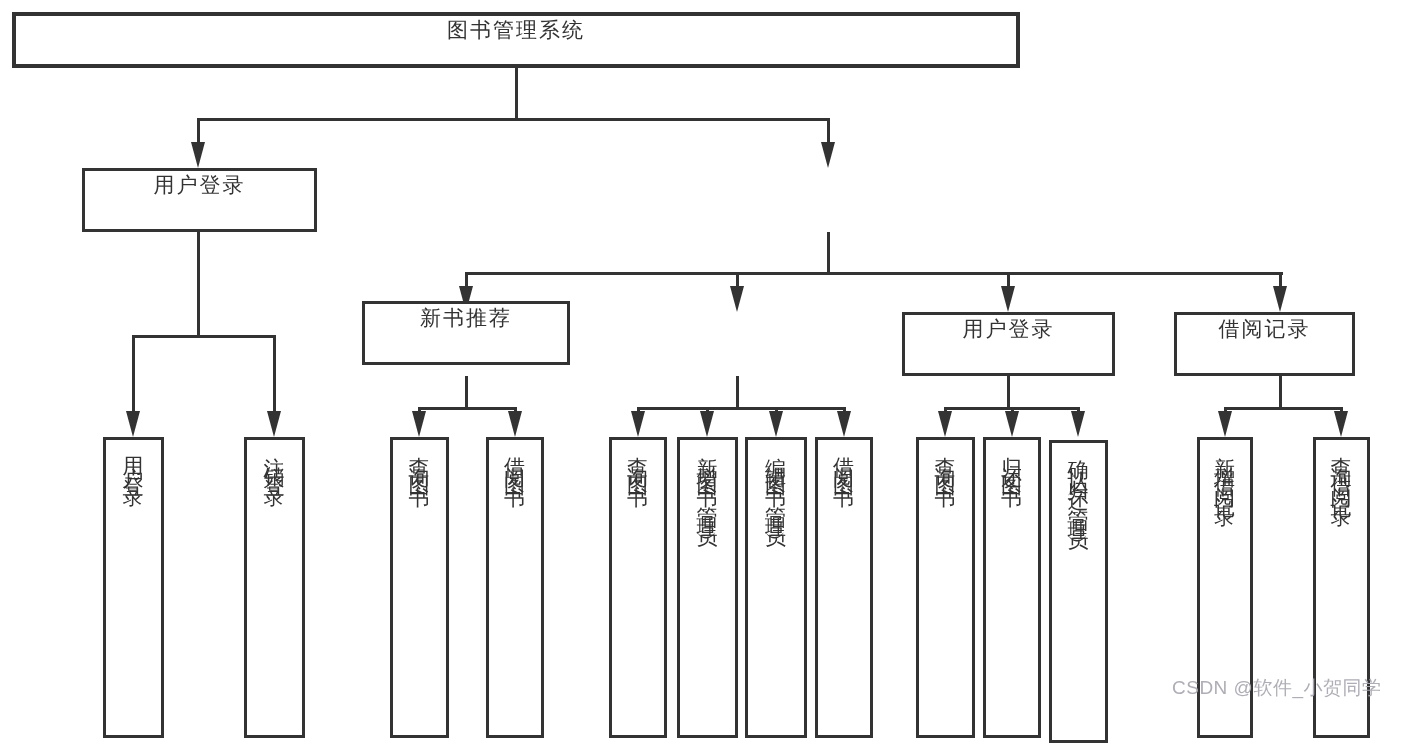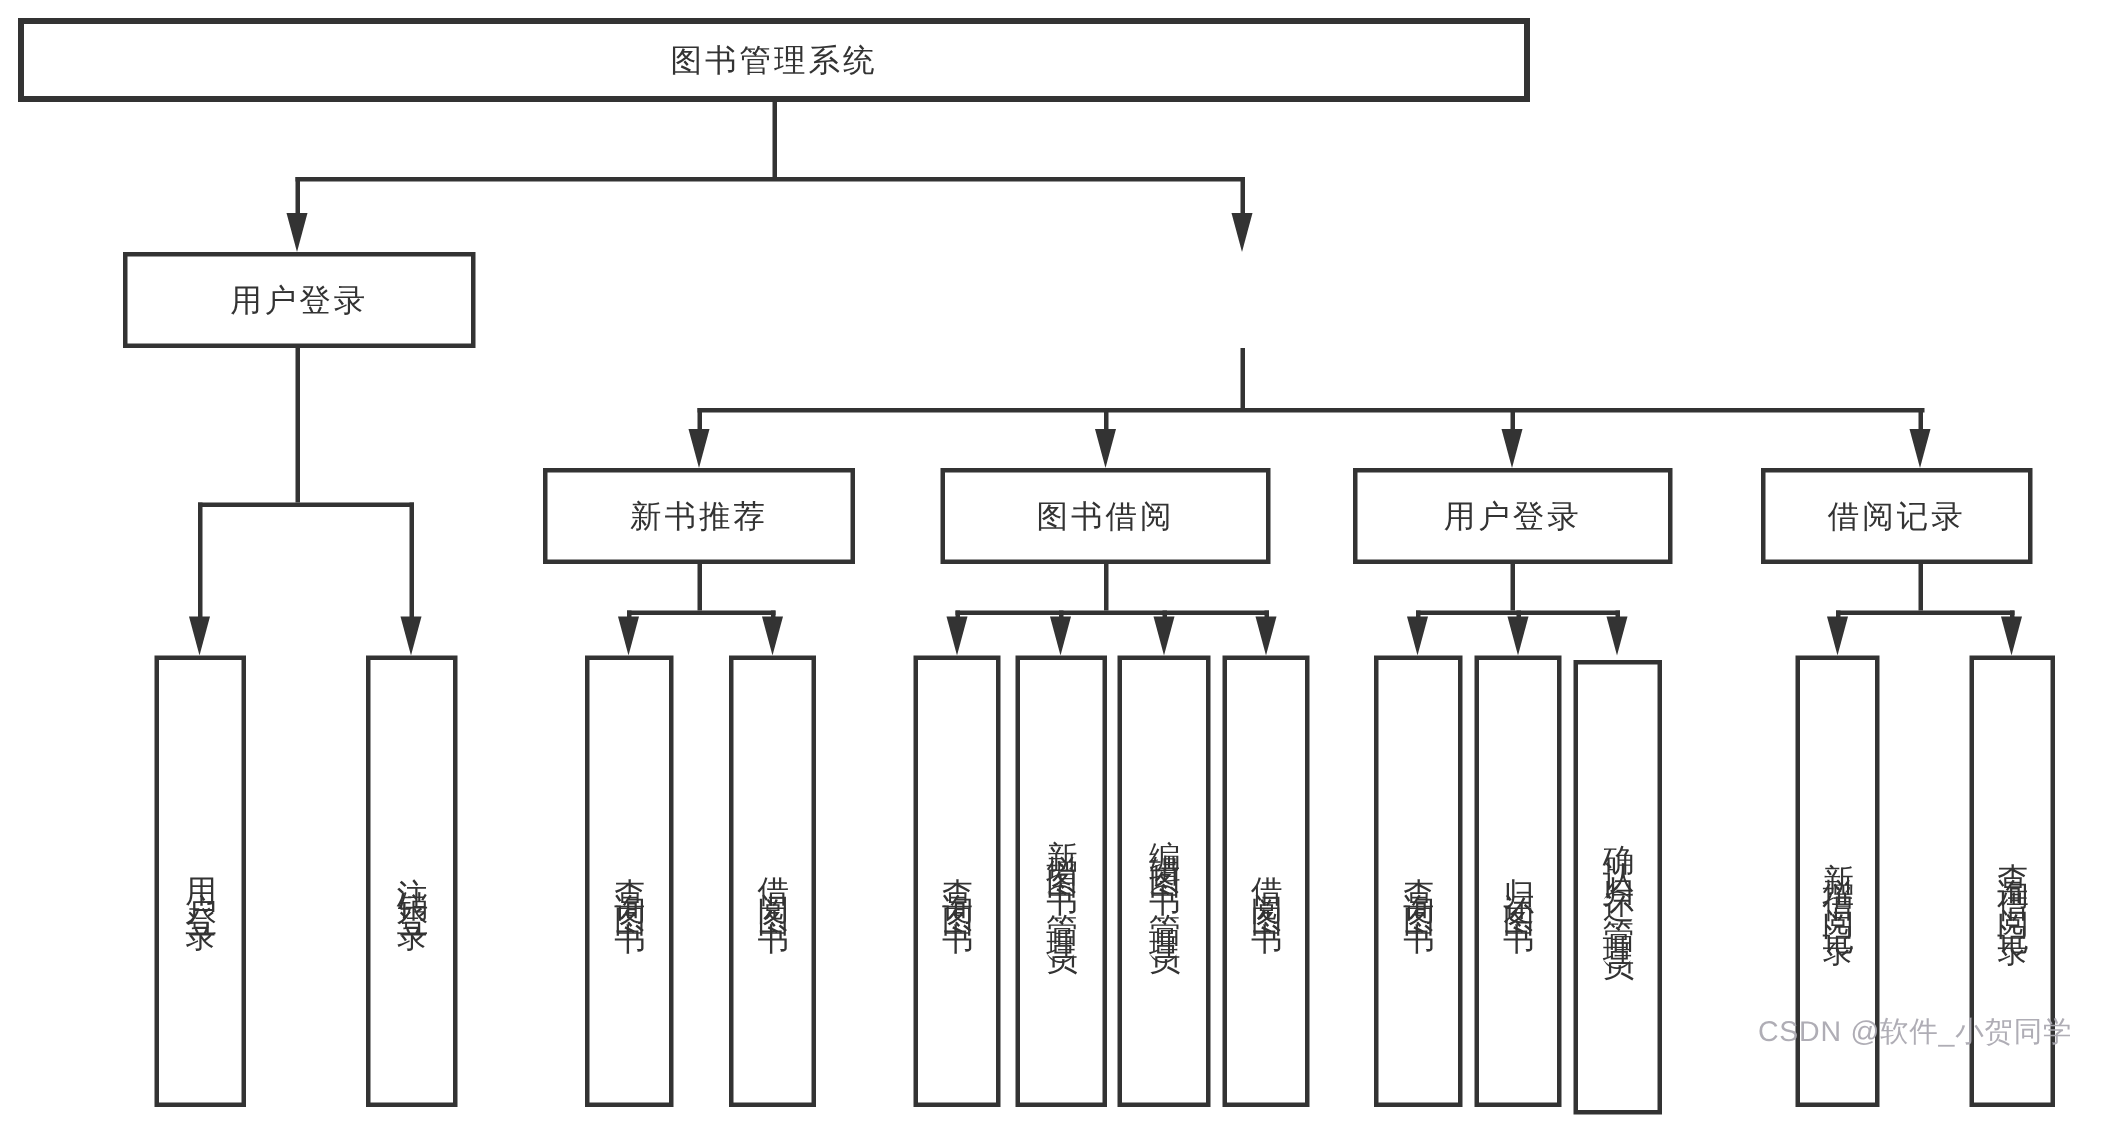--- a/index.html
+++ b/index.html
@@ -2,21 +2,21 @@
 <html><head>
 <meta charset="utf-8">
 <style>
   html,body{margin:0;padding:0;background:#ffffff;}
   .canvas{
     position:relative;width:1405px;height:747px;background:#ffffff;overflow:hidden;
     font-family:"Liberation Sans","DejaVu Sans",sans-serif;color:#333333;
   }
   .node{
     position:absolute;box-sizing:border-box;border:3px solid #333333;background:#ffffff;
-    display:flex;align-items:center;justify-content:center;
+    display:flex;justify-content:center;
     font-size:21px;letter-spacing:2px;color:#333333;
   }
   .node.root{border-width:4px;font-size:21px;}
   .node .hlabel{white-space:nowrap;}
   .node.vert .vlabel{
     writing-mode:vertical-lr;text-orientation:mixed;
     letter-spacing:10px;line-height:1.1;white-space:nowrap;
   }
   .hline{position:absolute;height:3px;background:#333333;}
   .vline{position:absolute;width:3px;background:#333333;}
@@ -54,25 +54,22 @@
   <div class="hline" style="left:465px;top:272px;width:818px;"></div>
   <div class="vline" style="left:465px;top:272px;height:18px;"></div>
   <div class="ahead" style="left:459px;top:286px;"></div>
   <div class="vline" style="left:736px;top:272px;height:18px;"></div>
   <div class="ahead" style="left:730px;top:286px;"></div>
   <div class="vline" style="left:1007px;top:272px;height:18px;"></div>
   <div class="ahead" style="left:1001px;top:286px;"></div>
   <div class="vline" style="left:1279px;top:272px;height:18px;"></div>
   <div class="ahead" style="left:1273px;top:286px;"></div>
 
-  <div class="node" style="left:362px;top:312px;width:208px;height:64px;">
+  <div class="node" style="left:362px;top:301px;width:208px;height:64px;">
     <span class="hlabel">新书推荐</span>
-  </div>
-  <div class="node" style="left:627px;top:312px;width:220px;height:64px;">
-    <span class="hlabel">图书借阅</span>
   </div>
   <div class="node" style="left:902px;top:312px;width:213px;height:64px;">
     <span class="hlabel">用户登录</span>
   </div>
   <div class="node" style="left:1174px;top:312px;width:181px;height:64px;">
     <span class="hlabel">借阅记录</span>
   </div>
 
   <div class="vline" style="left:197px;top:232px;height:103px;"></div>
   <div class="hline" style="left:132px;top:335px;width:144px;"></div>

